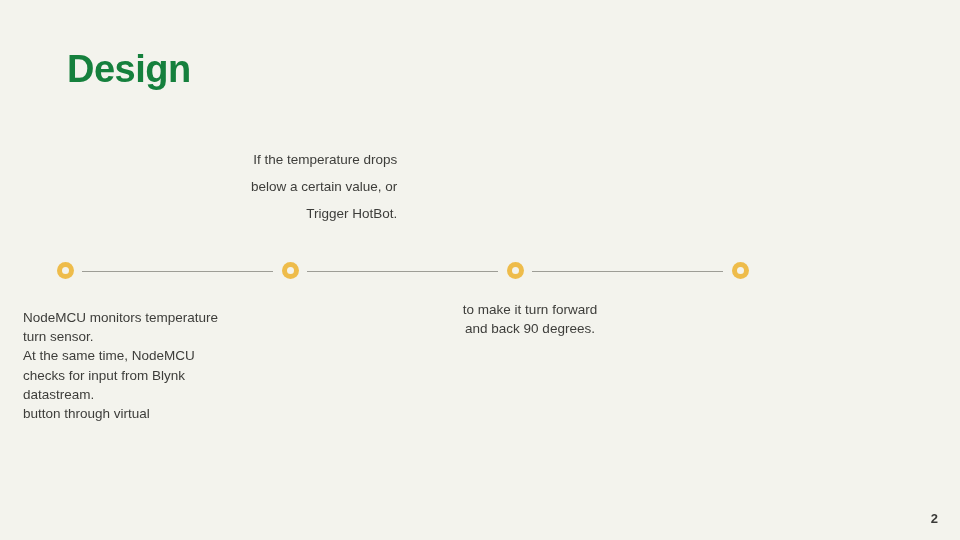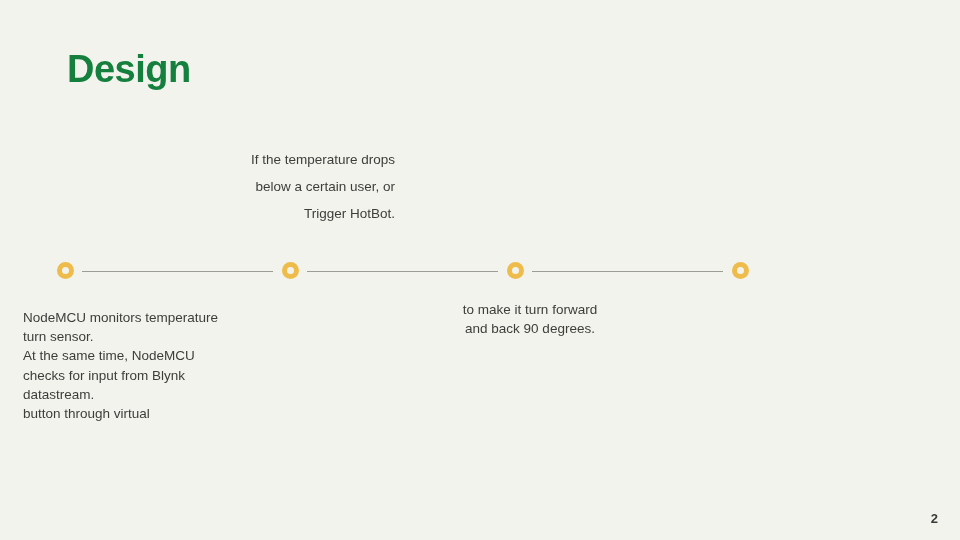--- a/index.html
+++ b/index.html
@@ -138,21 +138,21 @@
     <span class="ln">NodeMCU monitors temperature</span>
     <span class="ln">turn sensor.</span>
     <span class="ln">At the same time, NodeMCU</span>
     <span class="ln">checks for input from Blynk</span>
     <span class="ln">datastream.</span>
     <span class="ln">button through virtual</span>
   </div>
 
   <div class="tl-text blk-2">
     <span class="ln">If the temperature drops</span>
-    <span class="ln">below a certain user, or</span>
+    <span class="ln">below a certain value, or</span>
     <span class="ln">Trigger HotBot.</span>
   </div>
 
   <div class="tl-text blk-3">
     <span class="ln">to make it turn forward</span>
     <span class="ln">and back 90 degrees.</span>
   </div>
 
 
   <div class="page-number">2</div>

